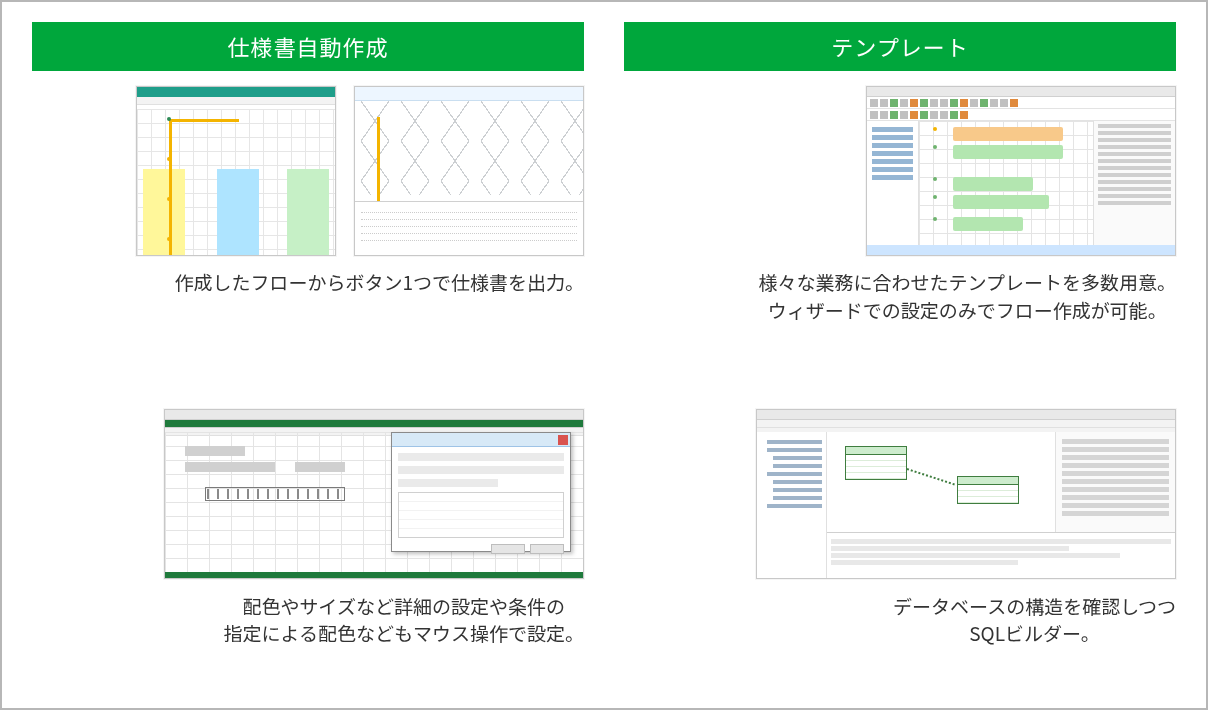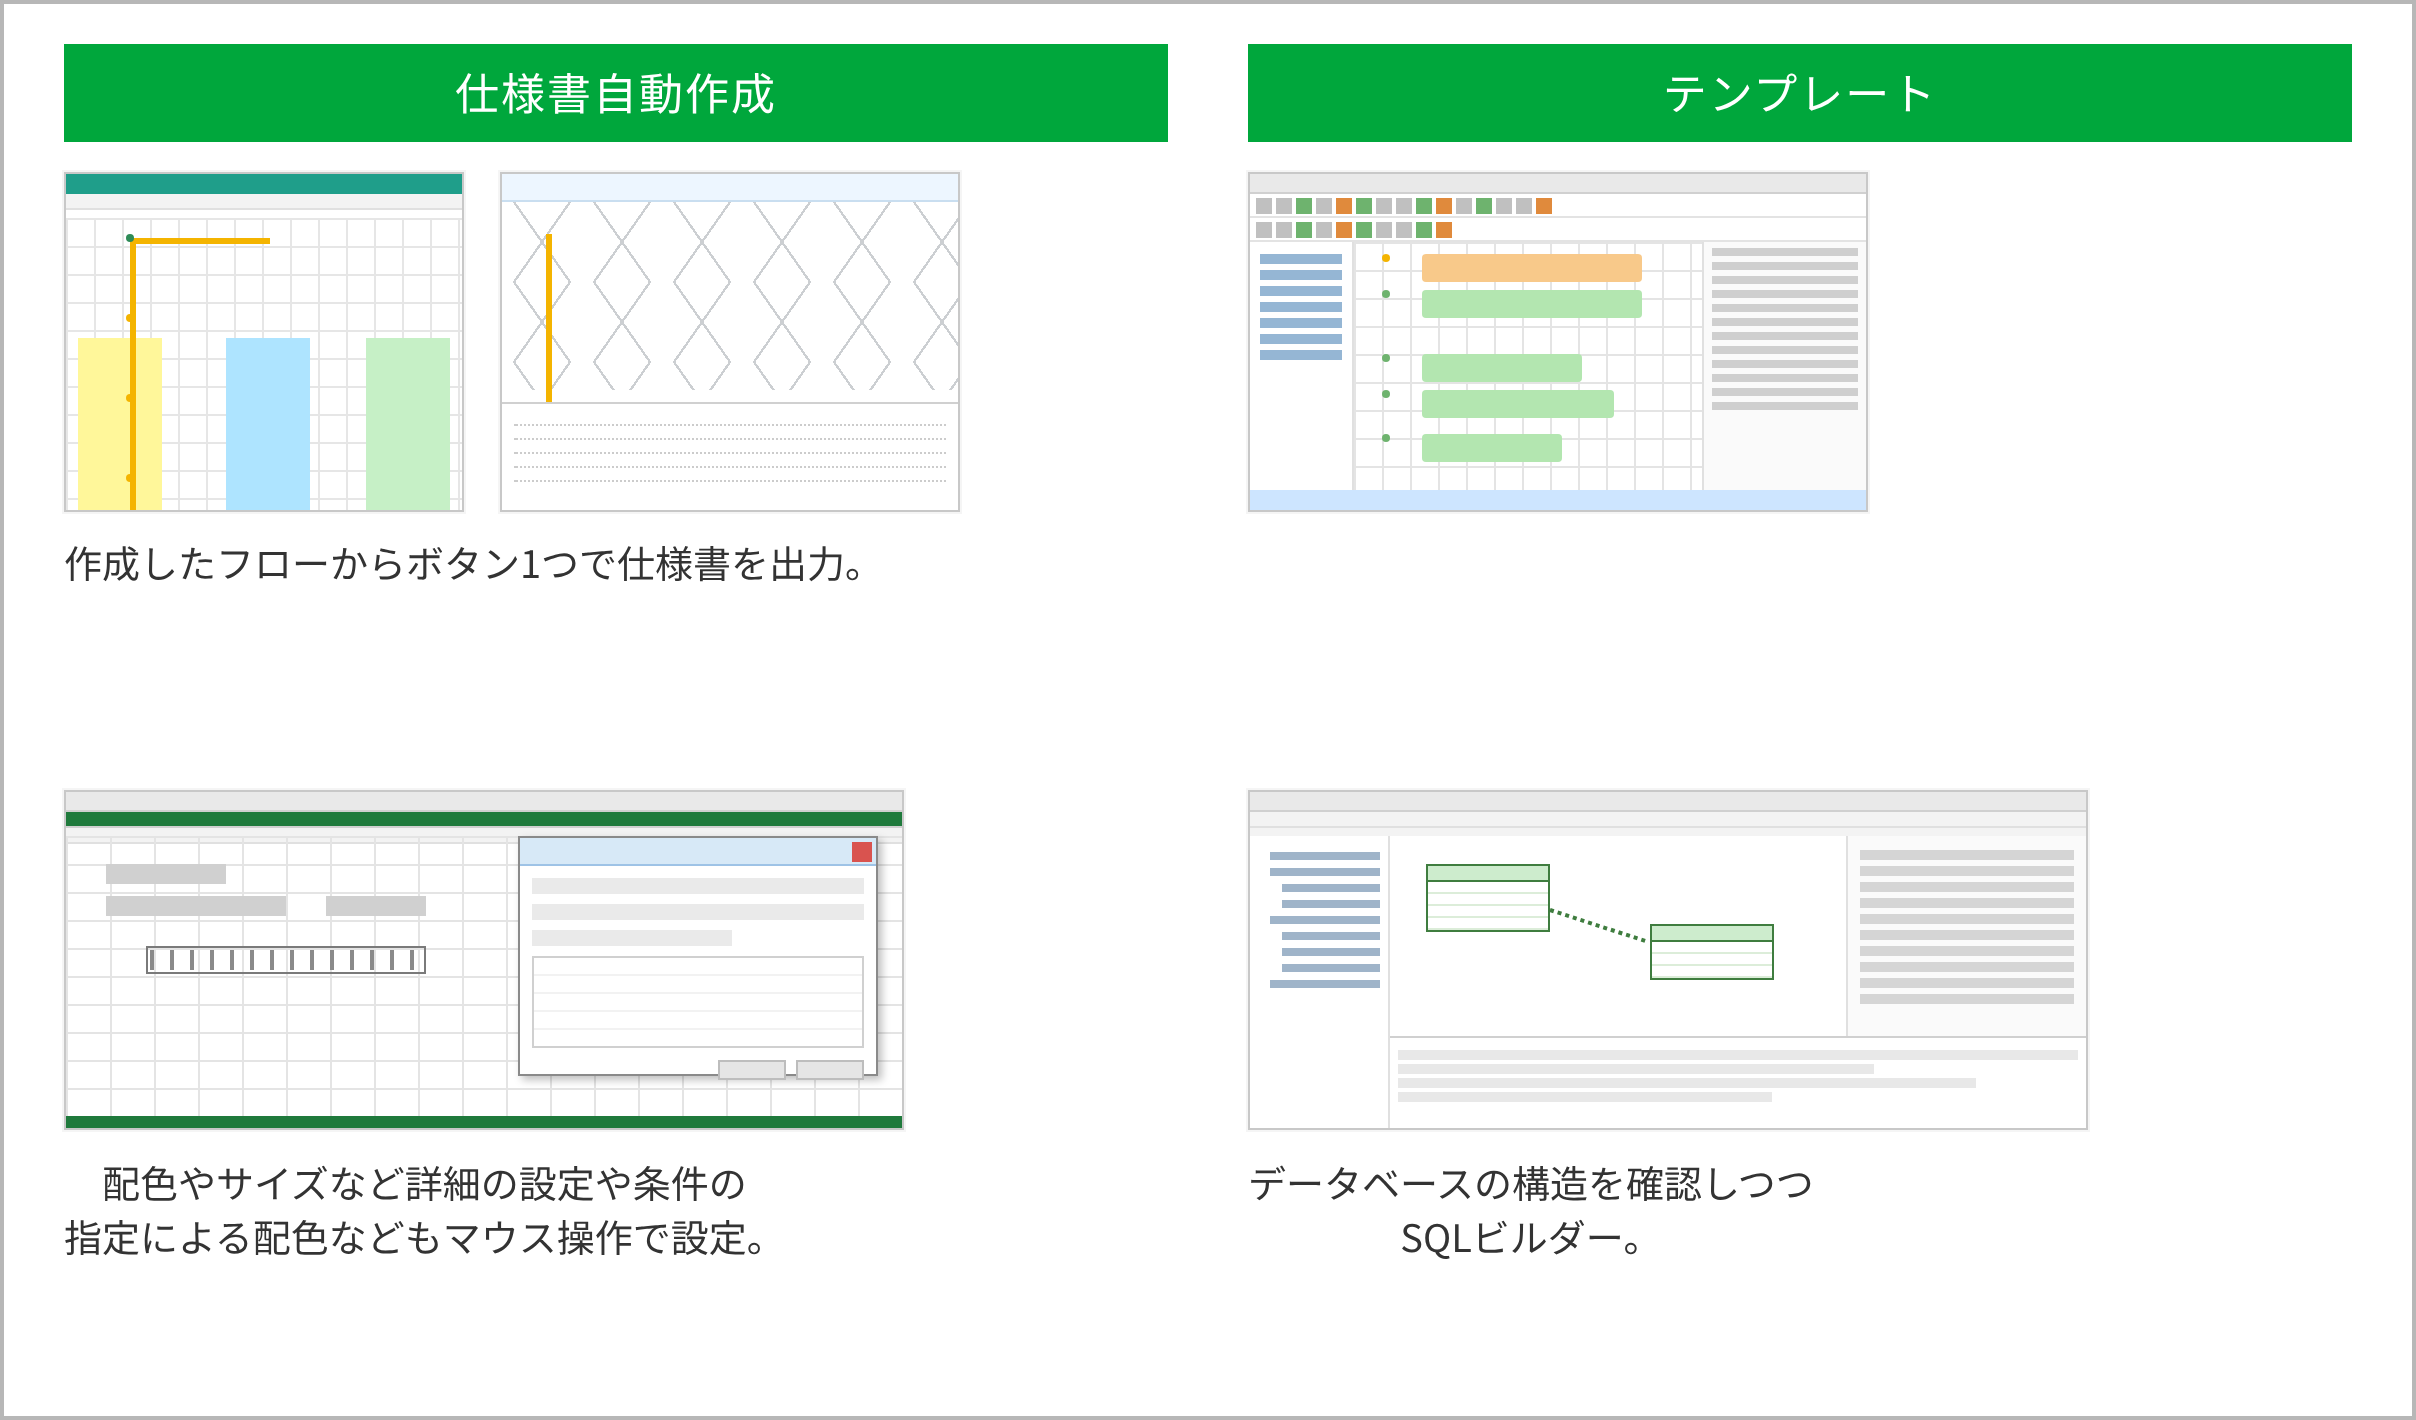--- a/index.html
+++ b/index.html
@@ -14,21 +14,21 @@
   .grid {
     display: grid;
     grid-template-columns: 1fr 1fr;
     column-gap: 40px;
     row-gap: 28px;
     height: 100%;
   }
   .card {
     display: flex;
     flex-direction: column;
-    align-items: flex-start;
+    align-items: flex-end;
   }
   .card-title {
     width: 100%;
     background: #00a73c;
     color: #ffffff;
     font-size: 22px;
     font-weight: 400;
     letter-spacing: 1px;
     text-align: center;
     padding: 8px 0 9px 0;
@@ -268,20 +268,22 @@
               <i></i>
               <i></i>
               <i></i>
               <i></i>
               <i></i>
             </div>
         </div>
         <div class="foot"></div>
       </div>
     </div>
+    <div class="caption">様々な業務に合わせたテンプレートを多数用意。
+ウィザードでの設定のみでフロー作成が可能。</div>
   </div>
 
   <div class="card">
     <div class="thumb-wrap c3">
       <div class="shot">
         <div class="bar"></div>
         <div class="bar green" style="height:8px"></div>
         <div class="tool"></div>
         <div class="sheet">
           <div class="gridlines"></div>

